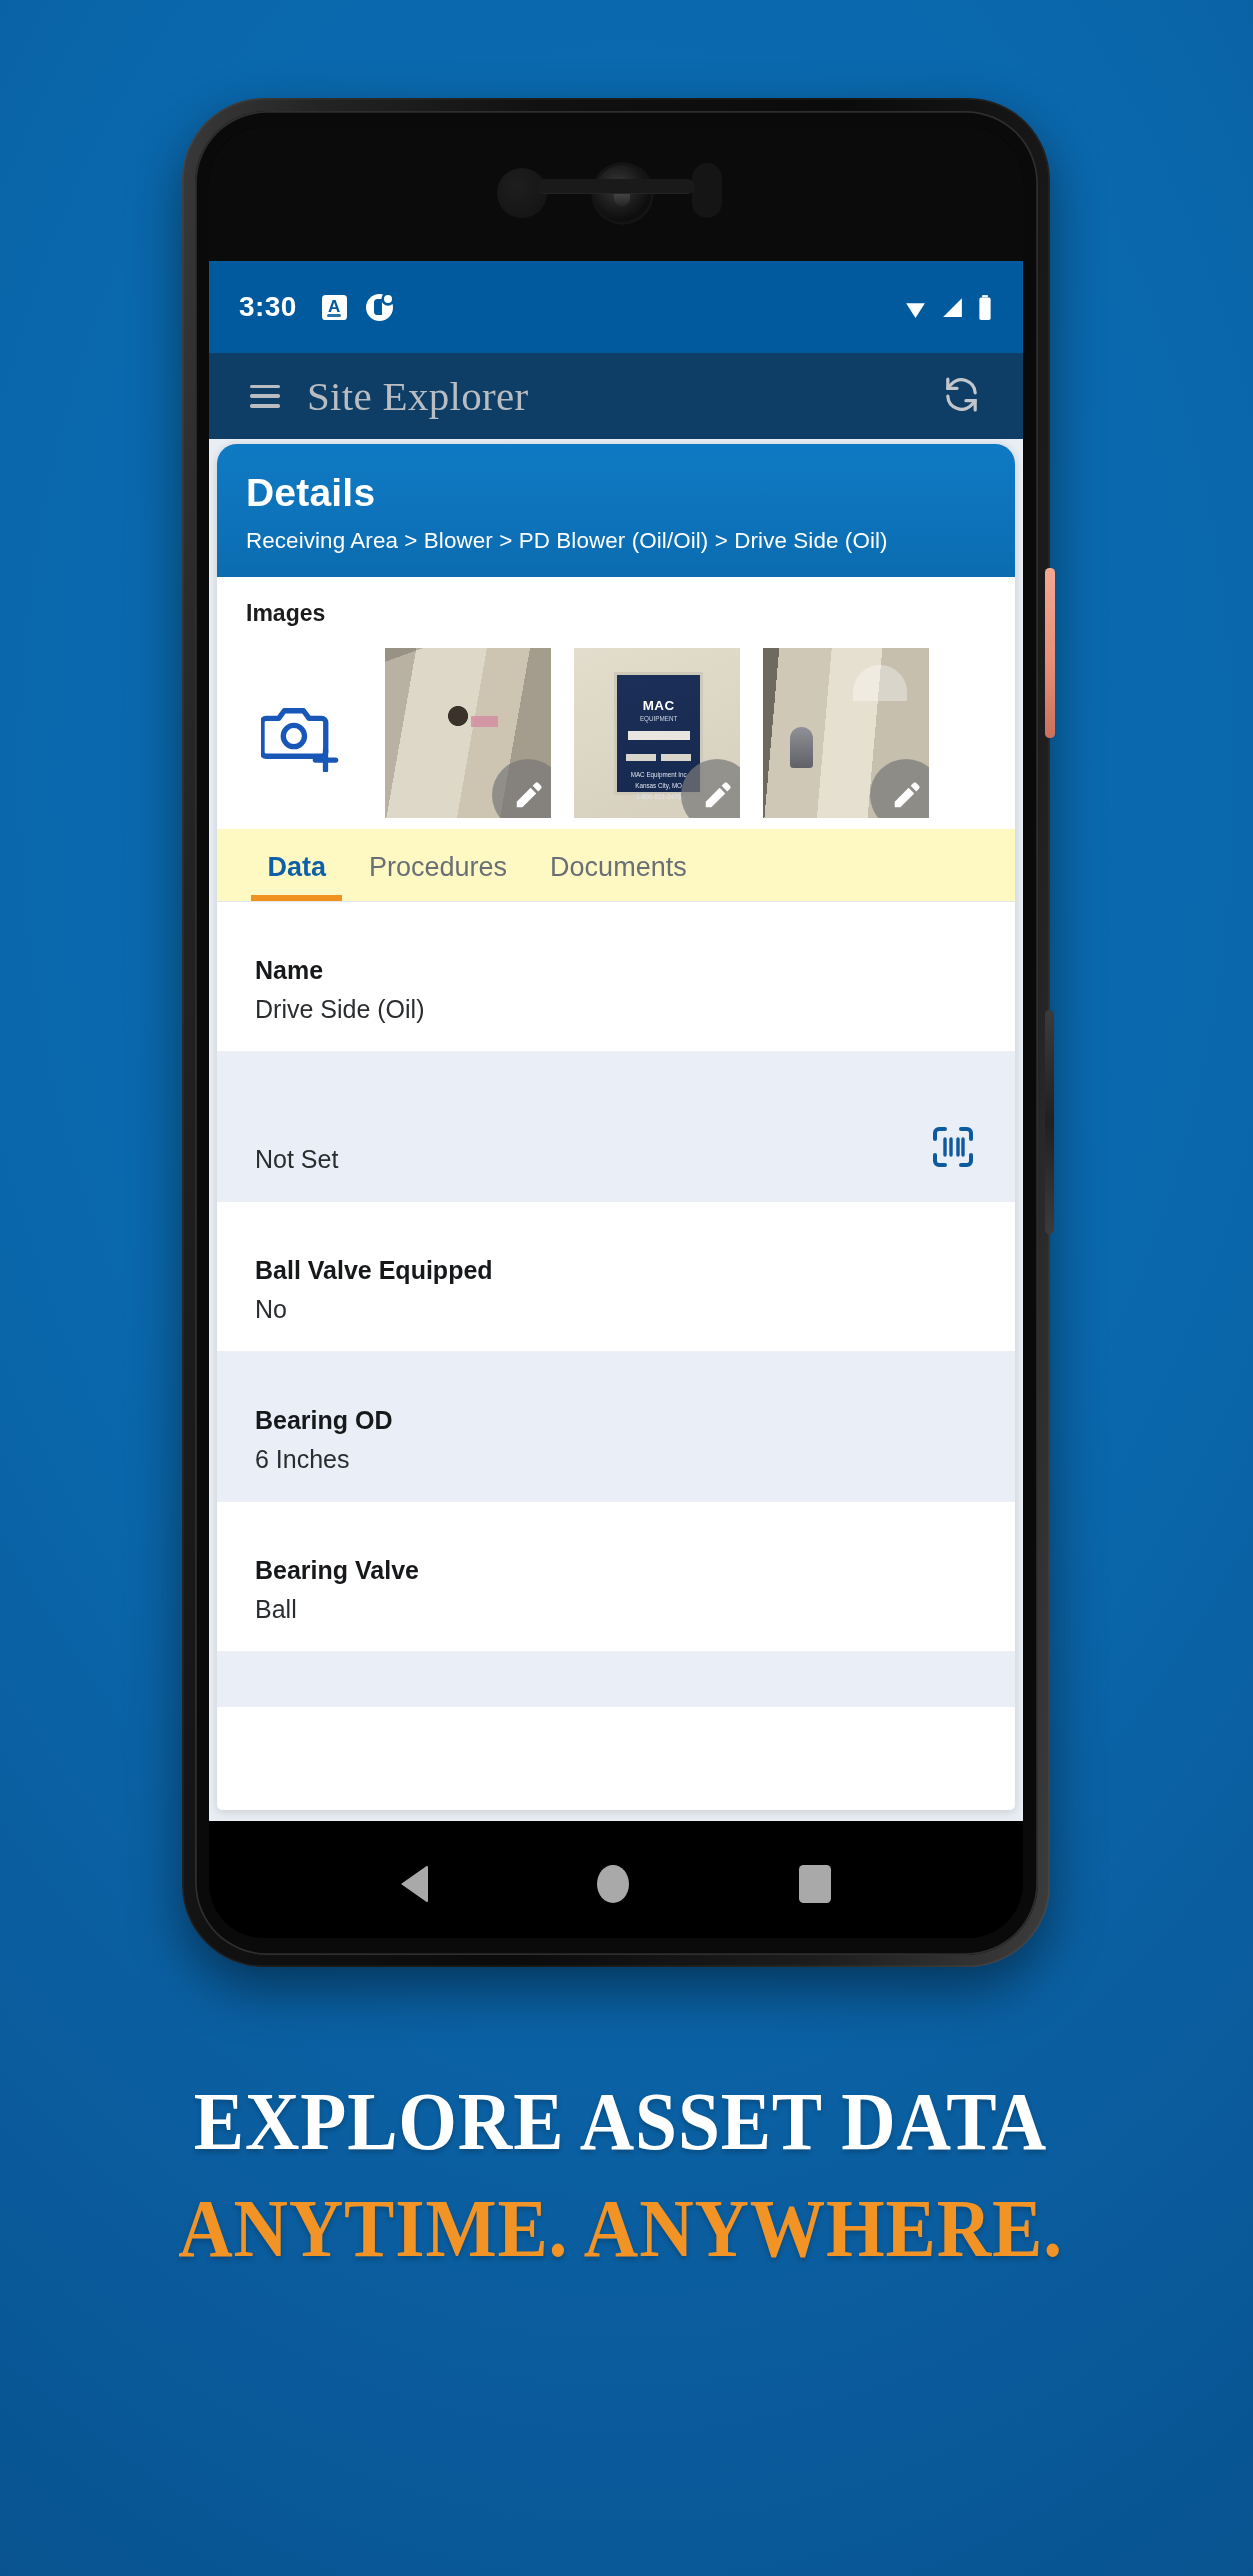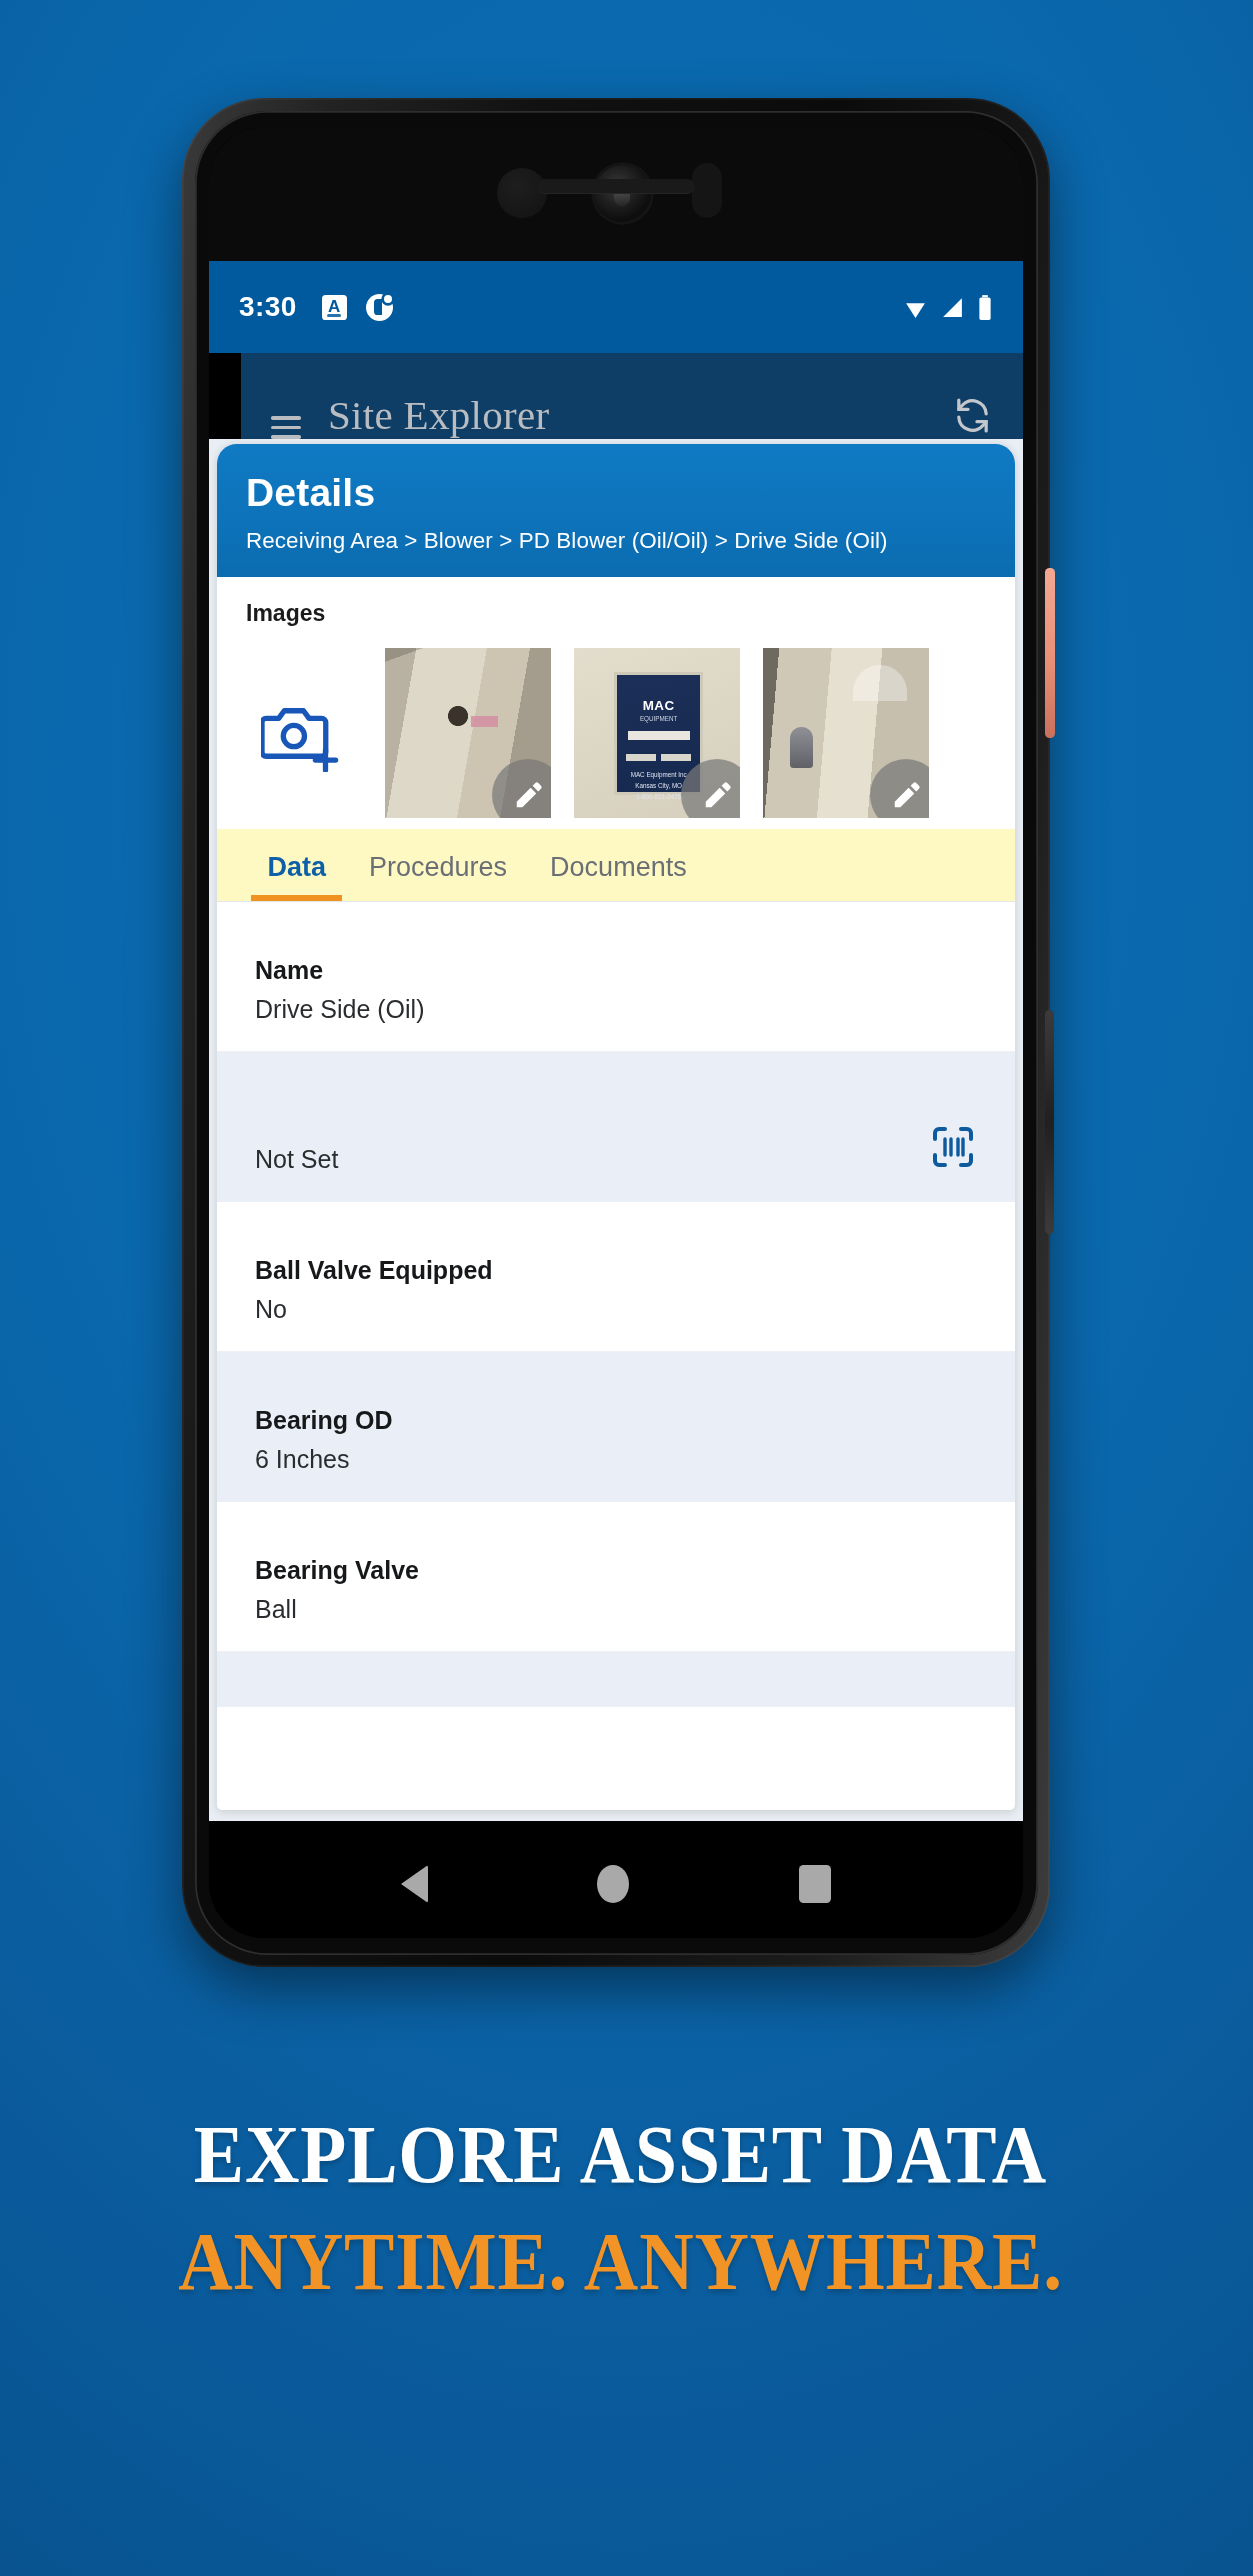--- a/index.html
+++ b/index.html
@@ -132,23 +132,22 @@
     content:""; position:absolute; right:1.8px; top:1.8px; width:8px; height:8px;
     border-radius:50%; background:#fff; box-shadow: 0 0 0 2.7px #025a9e;
   }
   .sb-right { margin-left:auto; display:flex; align-items:center; gap: 11.6px; }
 
   
   .appbar {
     height: 86px;
     background: #0e3e66;
     display: flex;
-    align-items: flex-end;
-    padding: 0 30px;
-    margin-left: 32px;
+    align-items: center;
+    padding: 0 41px;
   }
   .hamburger { width: 30px; height: 23px; display:flex; flex-direction:column; justify-content:space-between; cursor:pointer; }
   .hamburger span { display:block; height:3.6px; background:#b9bcc0; border-radius:1.8px; }
   .appbar-title {
     margin-left: 27px;
     color: #b9bdc2;
     font-family: "Liberation Serif", serif;
     font-size: 41px;
     letter-spacing: 0.3px;
   }
@@ -292,21 +291,20 @@
   .nav-home { width: 32px; height: 38px; border-radius: 50%; background:#a9a9a9; }
   .nav-recent { width: 32px; height: 38px; border-radius: 4.5px; background:#a9a9a9; }
 
   
   .marketing {
     position: absolute;
     left: 0; right: 12px;
     top: 2075px;
     text-align: center;
     font-family: "Liberation Serif", serif;
-    margin-top: 33px;
   }
   .mk-line1 {
     color:#ffffff;
     font-size: 82px;
     font-weight: 700;
     letter-spacing: 0.9px;
     transform: scaleX(.92);
     text-shadow: 0 2.7px 5.4px rgba(0,0,0,.22);
   }
   .mk-line2 {

